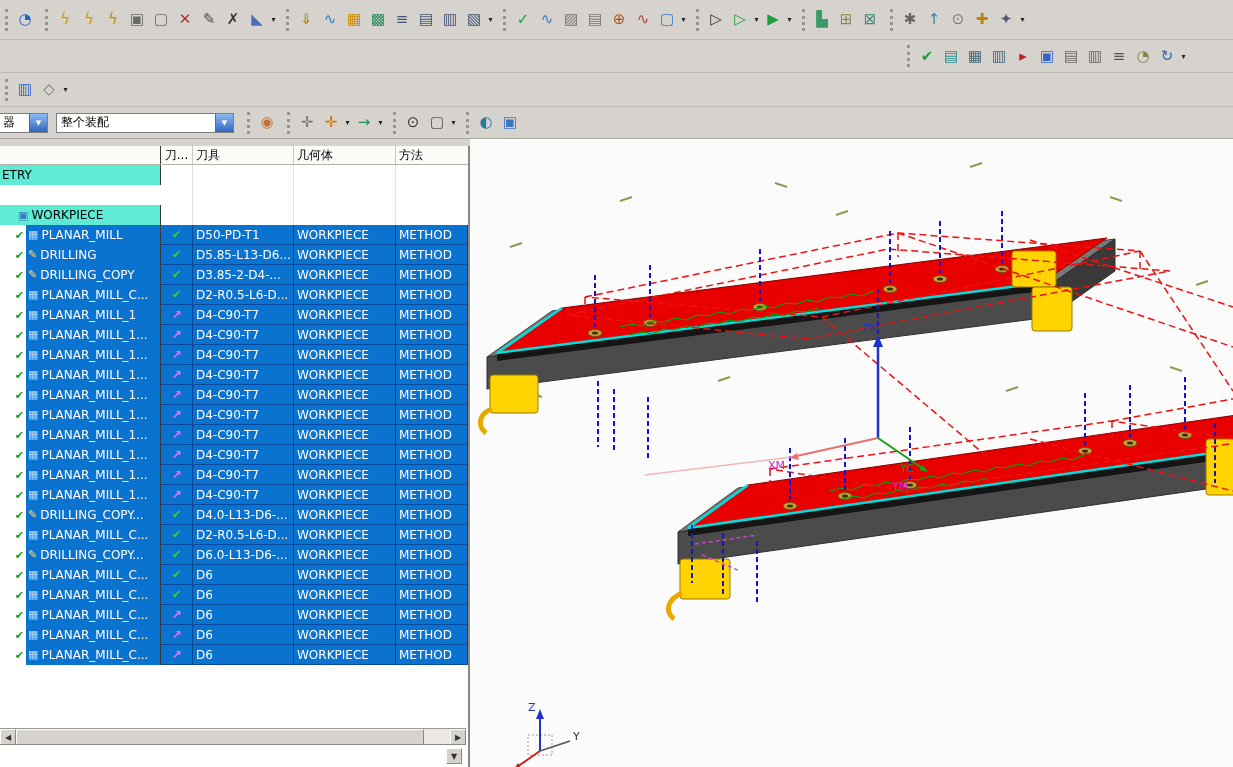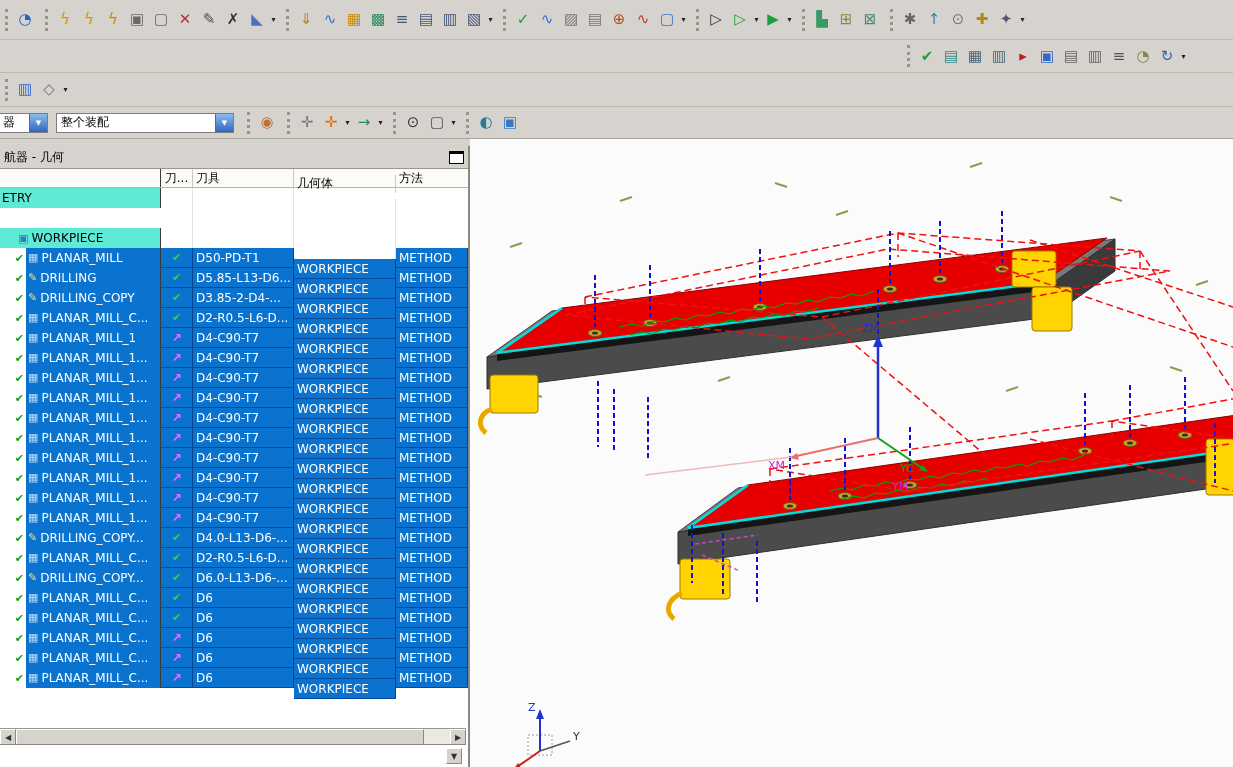--- a/index.html
+++ b/index.html
@@ -30,21 +30,21 @@
   
   #nav-panel{position:absolute;left:0;top:146px;width:470px;bottom:0;background:#fff;border-right:2px solid #8a887f;box-sizing:border-box;}
   #nav-title{height:22px;background:#d6d3ce;border-bottom:1px solid #9a978f;display:flex;align-items:center;padding:0 4px;font-size:12px;}
   #nav-title span:first-child{flex:1;}
   #restore-box{width:13px;height:11px;border:1px solid #000;background:#fff;box-shadow:inset 0 2px 0 #000;}
   #nav-header{display:flex;height:18px;background:#fbfbf8;border-bottom:1px solid #b5b5ad;align-items:center;}
   .hdr{font-size:12px;color:#000;}
   .c-name{width:161px;min-width:161px;display:flex;align-items:center;border-right:1px solid #3a3a3a;overflow:hidden;height:100%;box-sizing:border-box;background:#5eead4;white-space:nowrap;}
   .c-st{width:32px;min-width:32px;display:flex;align-items:center;justify-content:center;border-right:1px solid #c9c9c4;height:100%;box-sizing:border-box;}
   .c-tool{width:101px;min-width:101px;display:flex;align-items:center;padding-left:3px;border-right:1px solid #c9c9c4;height:100%;box-sizing:border-box;overflow:hidden;white-space:nowrap;}
-  .c-geo{width:102px;min-width:102px;display:flex;align-items:center;padding-left:3px;border-right:1px solid #c9c9c4;height:100%;box-sizing:border-box;overflow:hidden;margin-top:11px;}
+  .c-geo{width:102px;min-width:102px;display:flex;align-items:center;padding-left:3px;border-right:1px solid #c9c9c4;height:100%;box-sizing:border-box;overflow:hidden;}
   .c-meth{flex:1;display:flex;align-items:center;padding-left:3px;height:100%;box-sizing:border-box;overflow:hidden;}
   #nav-header .c-name{background:#fbfbf8;}
   .nav-row{display:flex;height:20px;align-items:stretch;font-size:12px;}
   .plain .c-name{color:#000;}
   .plain .c-st,.plain .c-tool,.plain .c-geo,.plain .c-meth{background:#fff;border-right-color:#e4e4de;}
   .sel .sel-cell{background:#0a72cf;color:#fff;border-right:1px solid rgba(0,0,40,.4);border-bottom:1px solid #0a4a9e;}
   .gutter{width:26px;min-width:26px;display:flex;justify-content:flex-end;align-items:center;background:#fff;height:100%;padding-right:2px;box-sizing:border-box;}
   .chk{color:#17a017;font-size:11px;font-weight:bold;}
   .name-box{flex:1;height:100%;background:#0a72cf;color:#fff;display:flex;align-items:center;gap:3px;border-bottom:1px solid #0a4a9e;padding-left:2px;overflow:hidden;white-space:nowrap;}
   .op-icon{font-size:11px;line-height:1;}
@@ -299,24 +299,20 @@
           <span class="glyph" style="color: rgb(42, 122, 154);">◐</span>
         </div>
         <div class="tb-btn">
           <span class="glyph" style="color: rgb(58, 119, 201);">▣</span>
         </div>
       </div>
     </div>
 </div>
 
 <div id="nav-panel">
-  <div id="nav-title">
-    <span>航器 - 几何</span>
-    <span id="restore-box"></span>
-  </div>
   <div id="nav-header">
     <div class="c-name hdr"></div>
     <div class="c-st hdr">刀...</div>
     <div class="c-tool hdr">刀具</div>
     <div class="c-geo hdr">几何体</div>
     <div class="c-meth hdr">方法</div>
   </div>
   <div id="nav-rows">
       <div class="nav-row plain">
         <div class="c-name" style="padding-left: 2px;">

